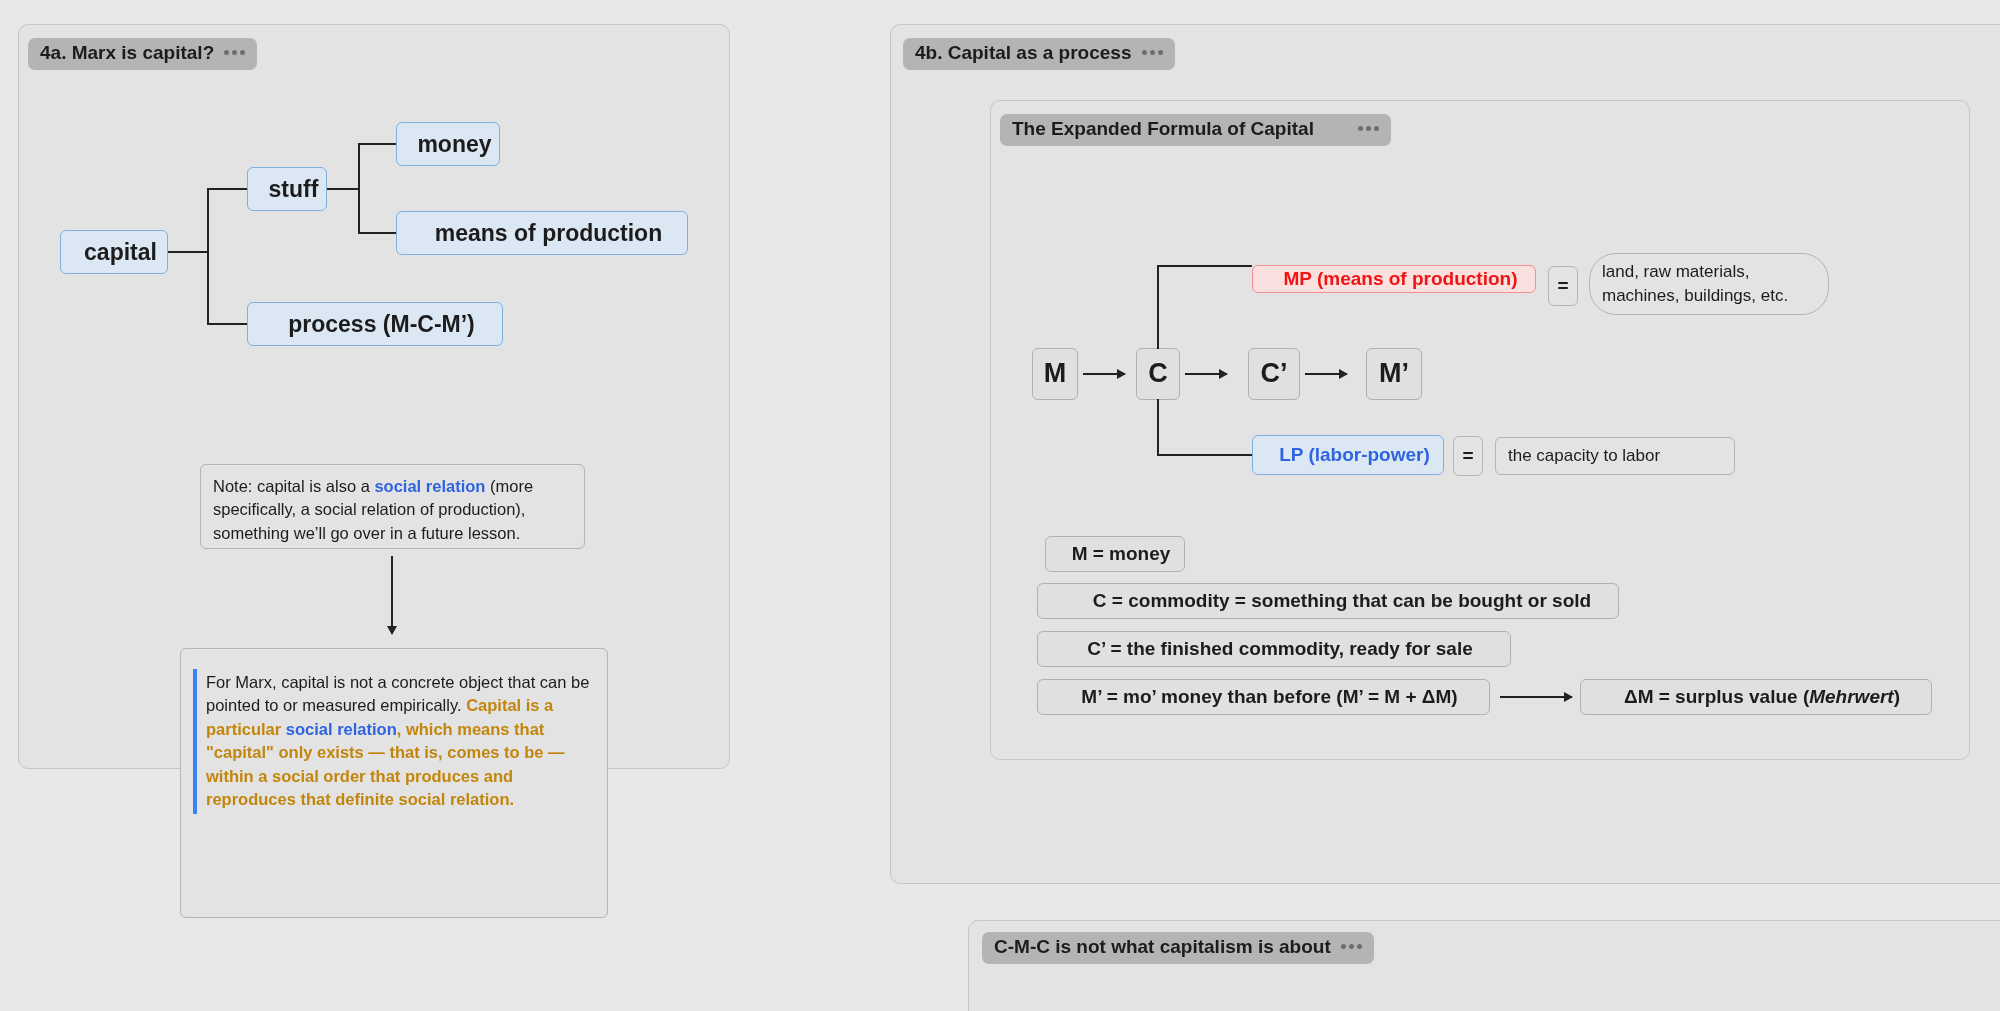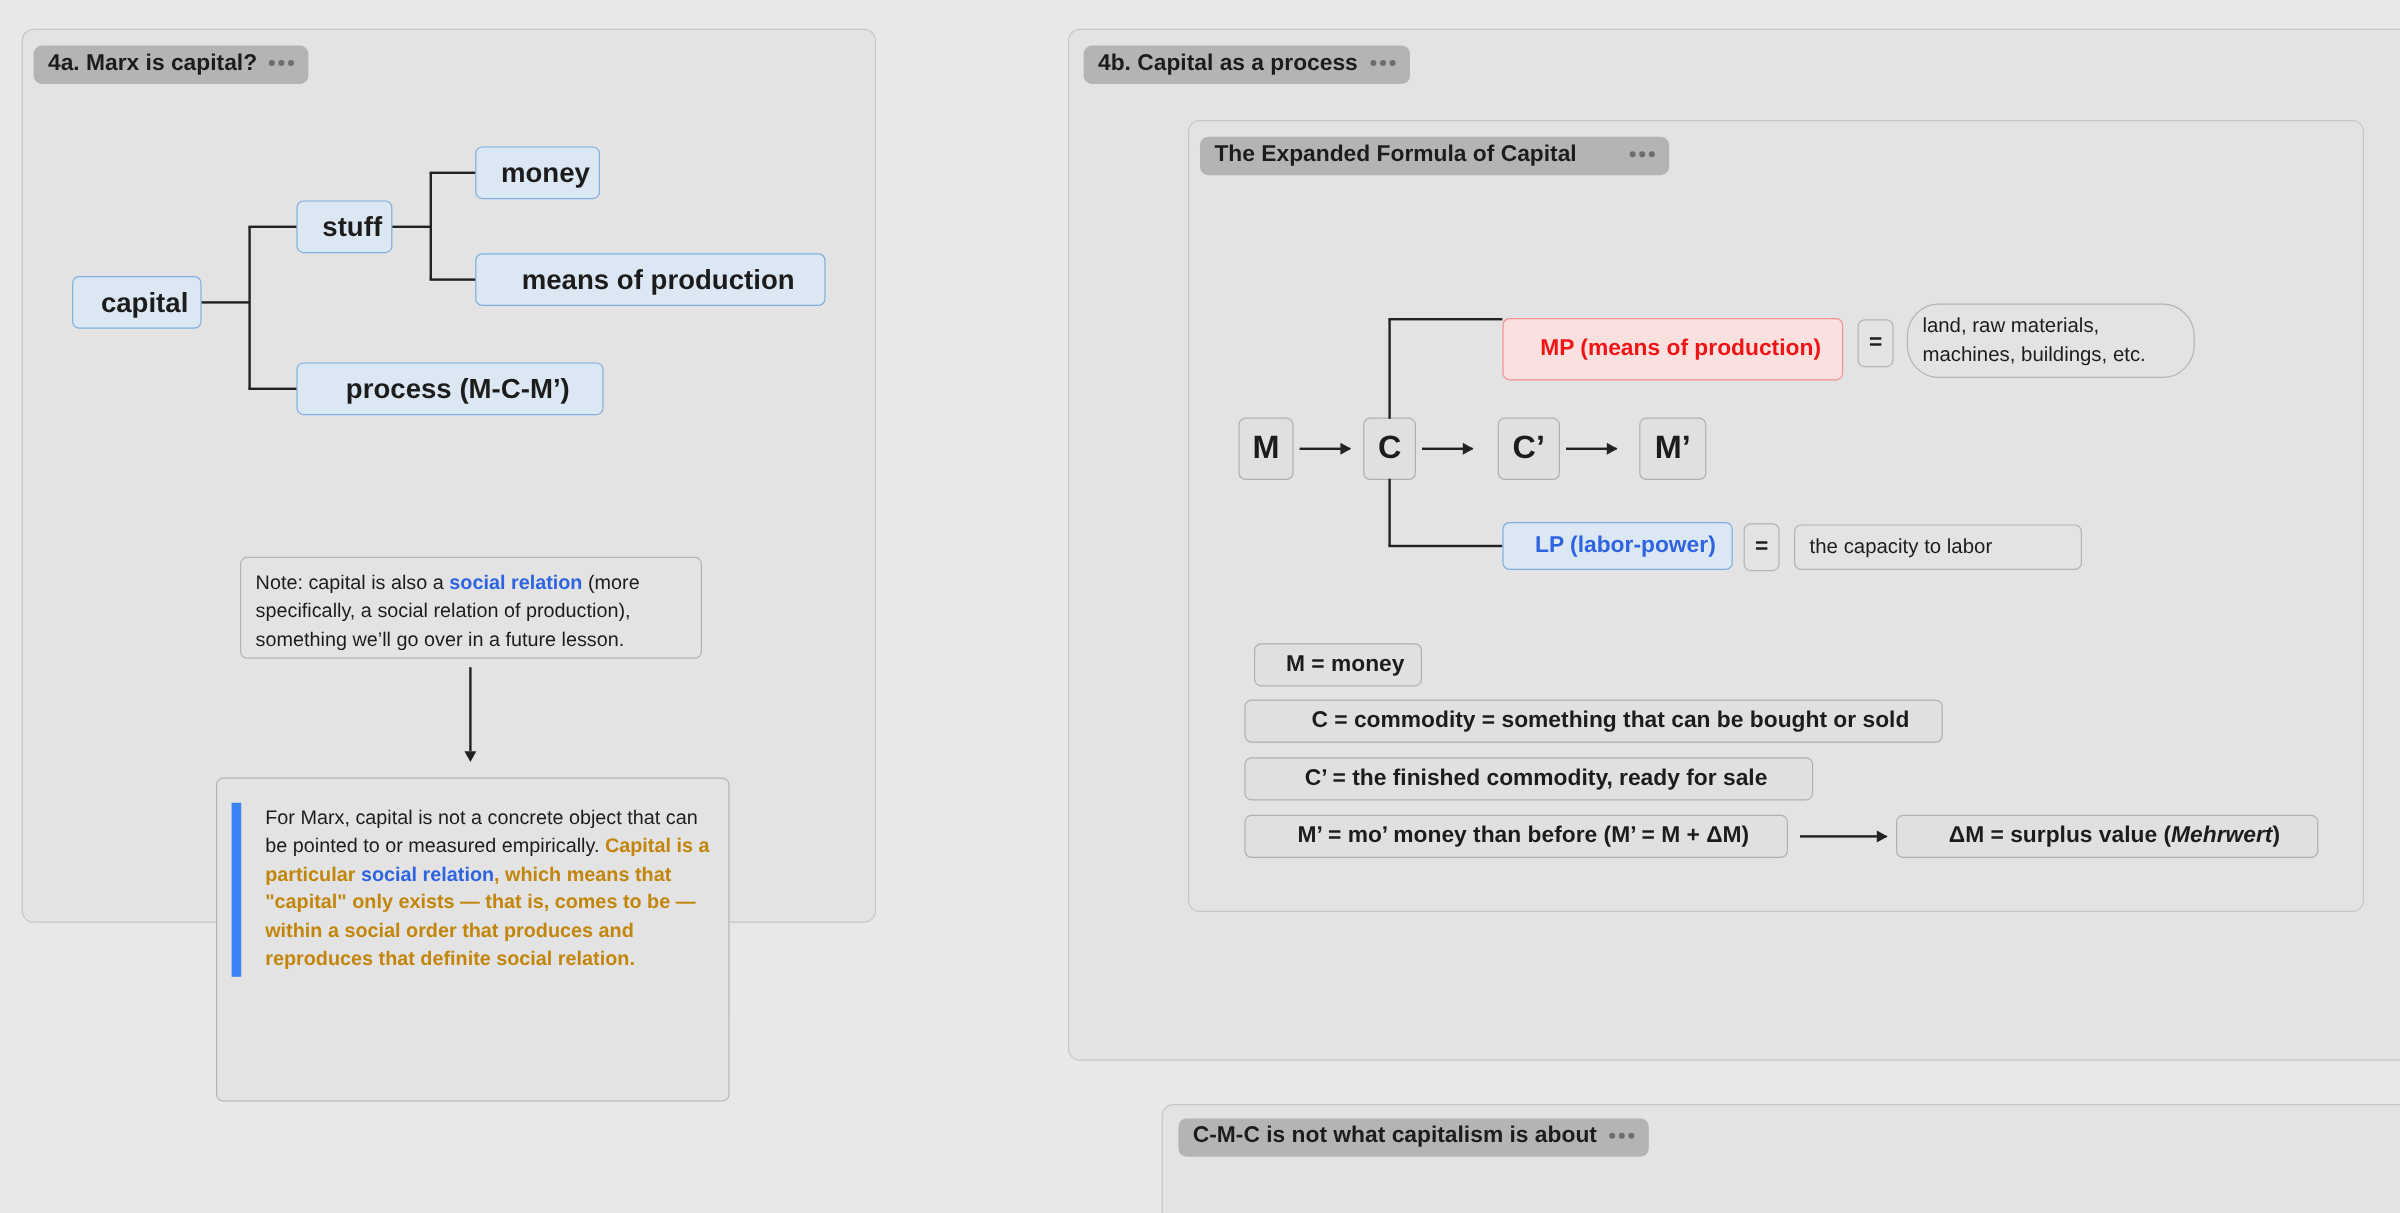--- a/index.html
+++ b/index.html
@@ -132,22 +132,22 @@
     box-sizing: border-box;
     background: #e3e3e3;
     border: 1px solid #b4b4b4;
     border-radius: 6px;
     padding: 10px 12px;
     font-size: 16.5px;
     line-height: 1.42;
     color: #1c1c1c;
   }
   .quote {
-    border-left: 8px solid #3b82f6;
-    padding: 2px 0 2px 20px;
+    border-left: 4px solid #3b82f6;
+    padding: 2px 0 2px 9px;
     margin-top: 10px;
     font-size: 16.5px;
     line-height: 1.42;
   }
   .hl-gold { color: #c2860d; font-weight: bold; }
   .hl-blue { color: #2f64e0; font-weight: bold; }
   .lnk-blue { color: #2f64e0; font-weight: bold; }
   em { font-style: italic; }
 
   .eqbox {
@@ -259,21 +259,21 @@
 <div class="node grey" style="left:1366px; top:348px; width:56px; height:52px; font-size:27px; justify-content:center;">
   <span>M’</span>
 </div>
 
 <div class="vline" style="left:1157px; top:266px; height:83px;"></div>
 <div class="hline" style="left:1157px; top:265px; width:95px;"></div>
 
 <div class="vline" style="left:1157px; top:399px; height:56px;"></div>
 <div class="hline" style="left:1157px; top:454px; width:95px;"></div>
 
-<div class="node red" style="left:1252px; top:265px; width:284px; height:52px; font-size:19px; padding-left:13px;">
+<div class="node red" style="left:1252px; top:265px; width:284px; height:28px; font-size:19px; padding-left:13px;">
   <span>MP (means of production)</span>
 </div>
 <div class="eqbox" style="left:1548px; top:266px; width:30px; height:40px;">
   <span>=</span>
 </div>
 <div class="textbox" style="left:1589px; top:253px; width:240px; height:62px; font-size:17px; display:flex; align-items:center;border-radius:27px;">
   <span>land, raw materials, machines, buildings, etc.</span>
 </div>
 
 <div class="node blue-text" style="left:1252px; top:435px; width:192px; height:40px; font-size:19px; padding-left:13px;">

